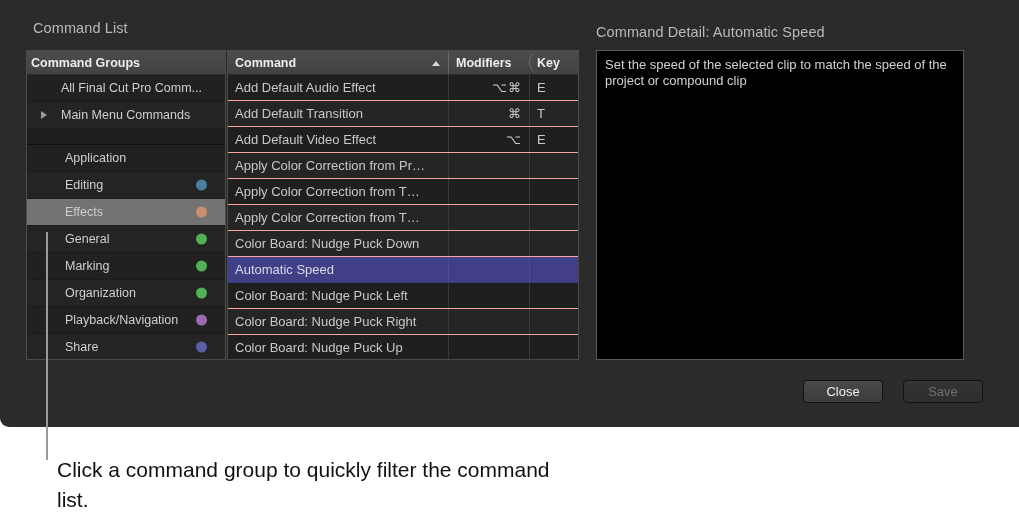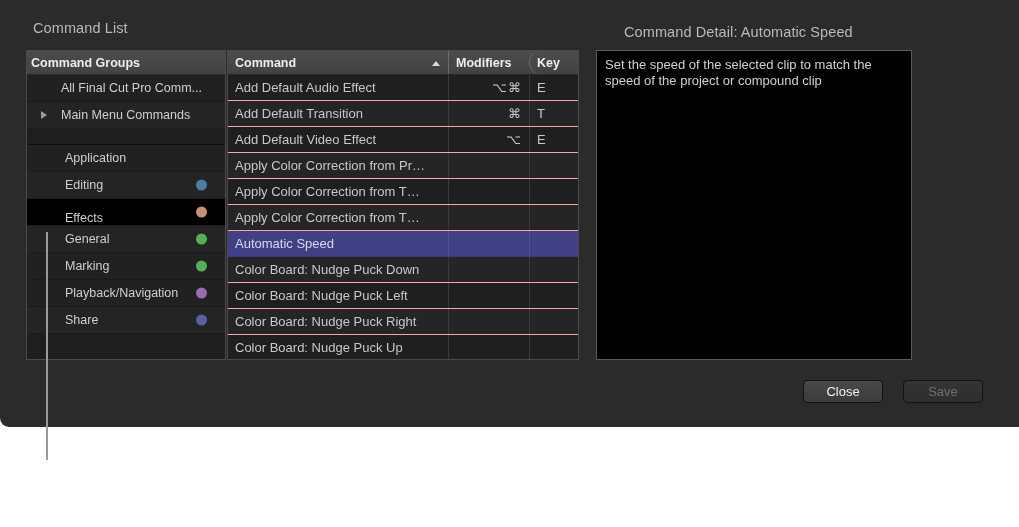--- a/index.html
+++ b/index.html
@@ -21,21 +21,21 @@
   }
 
   .panel-label {
     position:absolute;
     color:#b9b9b9;
     font-size:14.5px;
     letter-spacing:.1px;
     white-space:nowrap;
   }
   #lbl-command-list { left:33px; top:20px; }
-  #lbl-command-detail { left:624px; top:24px; }
+  #lbl-command-detail { left:596px; top:24px; }
 
   
   .groups-box {
     position:absolute; left:26px; top:50px;
     width:200px; height:310px;
     border:1px solid #4b4b4b;
     background:#1e1e1e;
     overflow:hidden;
   }
   .col-header {
@@ -48,21 +48,21 @@
   }
   .grp-row {
     height:27px; display:flex; align-items:center;
     position:relative; background:#212121;
     border-bottom:1px solid #1b1b1b;
     padding-left:34px;
     color:#cfcfcf; font-size:12.5px;
   }
   .grp-row.alt { background:#242424; }
   .grp-row.indent-2 { padding-left:38px; }
-  .grp-row.selected { background:#000000;align-items:flex-end; }
+  .grp-row.selected { background:#737373; }
   .grp-row.spacer { background:#1e1e1e; height:16px; border-bottom:1px solid #101010; }
   .disclosure {
     position:absolute; left:14px; top:50%; transform:translateY(-50%);
     width:0; height:0;
     border-left:6px solid #9a9a9a;
     border-top:4.5px solid transparent;
     border-bottom:4.5px solid transparent;
   }
   .dot {
     position:absolute; right:18px; top:50%; transform:translateY(-50%);
@@ -107,21 +107,21 @@
   }
   .c-command { width:220px; }
   .c-mod { width:81px; border-left:1px solid #3a3a3a;
     justify-content:flex-end; font-size:13.5px; letter-spacing:1px; }
   .c-key { width:49px; border-left:1px solid #3a3a3a; }
   .cmd-row.selected > div { border-left-color:#4e4d96; color:#d8d8e8; }
 
   
   .detail-box {
     position:absolute; left:596px; top:50px;
-    width:316px; height:310px;
+    width:368px; height:310px;
     background:#000000;
     border:1px solid #5a5a5a;
     padding:6px 8px;
   }
   .detail-text {
     color:#d2d2d2; font-size:13px; line-height:16px;
   }
 
   
   .btn {
@@ -182,20 +182,24 @@
             <span class="dot" style="background: rgb(201, 143, 114);"></span>
           </div>
           <div class="grp-row alt indent-2">
             <span>General</span>
             <span class="dot" style="background: rgb(82, 176, 85);"></span>
           </div>
           <div class="grp-row indent-2">
             <span>Marking</span>
             <span class="dot" style="background: rgb(82, 176, 85);"></span>
           </div>
+          <div class="grp-row alt indent-2">
+            <span>Organization</span>
+            <span class="dot" style="background: rgb(82, 176, 85);"></span>
+          </div>
           <div class="grp-row indent-2">
             <span>Playback/Navigation</span>
             <span class="dot" style="background: rgb(155, 107, 176);"></span>
           </div>
           <div class="grp-row alt indent-2">
             <span>Share</span>
             <span class="dot" style="background: rgb(91, 95, 168);"></span>
           </div>
         </div>
     </div>
@@ -237,27 +241,27 @@
           <div class="cmd-row">
             <div class="c-command">Apply Color Correction from T…</div>
             <div class="c-mod"></div>
             <div class="c-key"></div>
           </div>
           <div class="cmd-row alt">
             <div class="c-command">Apply Color Correction from T…</div>
             <div class="c-mod"></div>
             <div class="c-key"></div>
           </div>
+          <div class="cmd-row alt">
+            <div class="c-command">Color Board: Nudge Puck Down</div>
+            <div class="c-mod"></div>
+            <div class="c-key"></div>
+          </div>
           <div class="cmd-row selected">
             <div class="c-command">Automatic Speed</div>
-            <div class="c-mod"></div>
-            <div class="c-key"></div>
-          </div>
-          <div class="cmd-row alt">
-            <div class="c-command">Color Board: Nudge Puck Down</div>
             <div class="c-mod"></div>
             <div class="c-key"></div>
           </div>
           <div class="cmd-row">
             <div class="c-command">Color Board: Nudge Puck Left</div>
             <div class="c-mod"></div>
             <div class="c-key"></div>
           </div>
           <div class="cmd-row alt">
             <div class="c-command">Color Board: Nudge Puck Right</div>
@@ -274,13 +278,14 @@
 
     <div class="detail-box">
       <div class="detail-text">Set the speed of the selected clip to match the speed of the project or compound clip</div>
     </div>
 
     <div class="btn" id="btn-close">Close</div>
     <div class="btn" id="btn-save">Save</div>
   </div>
 
   <div class="callout-line"></div>
+  <div class="callout-text">Click a command group to quickly filter the command list.</div>
 </div>
 
 </body></html>

